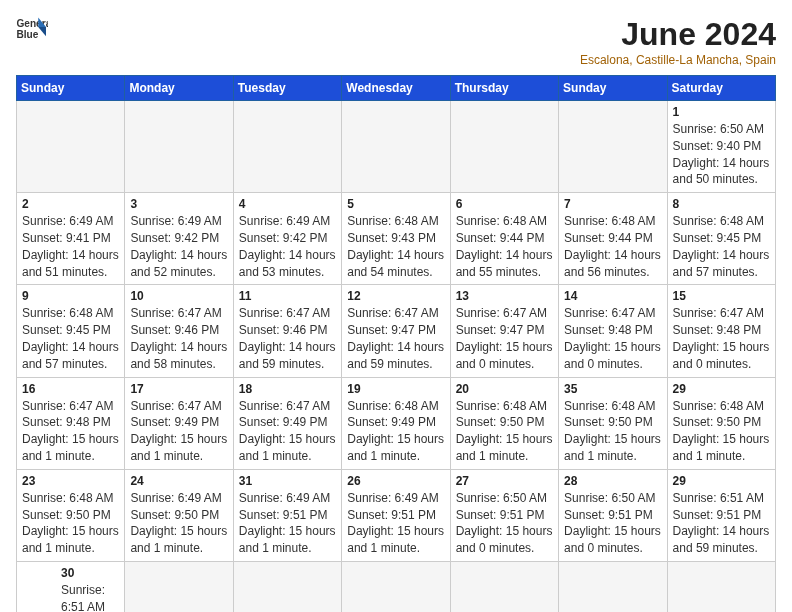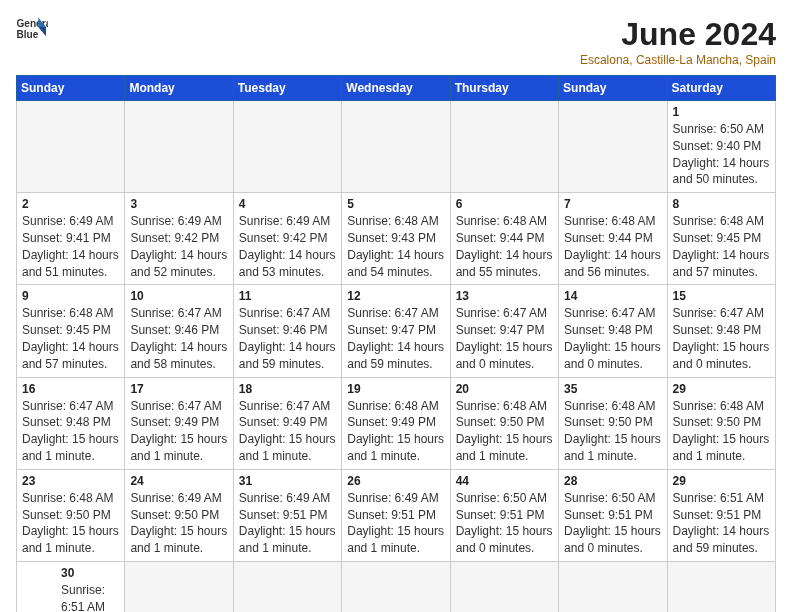--- a/index.html
+++ b/index.html
@@ -302,21 +302,21 @@
 and 1 minute.</div>
         </td>
         <td>
           <div class="day-number">26</div>
           <div class="day-info" style="white-space: pre-line;">Sunrise: 6:49 AM
 Sunset: 9:51 PM
 Daylight: 15 hours
 and 1 minute.</div>
         </td>
         <td>
-          <div class="day-number">44</div>
+          <div class="day-number">27</div>
           <div class="day-info" style="white-space: pre-line;">Sunrise: 6:50 AM
 Sunset: 9:51 PM
 Daylight: 15 hours
 and 0 minutes.</div>
         </td>
         <td>
           <div class="day-number">28</div>
           <div class="day-info" style="white-space: pre-line;">Sunrise: 6:50 AM
 Sunset: 9:51 PM
 Daylight: 15 hours

